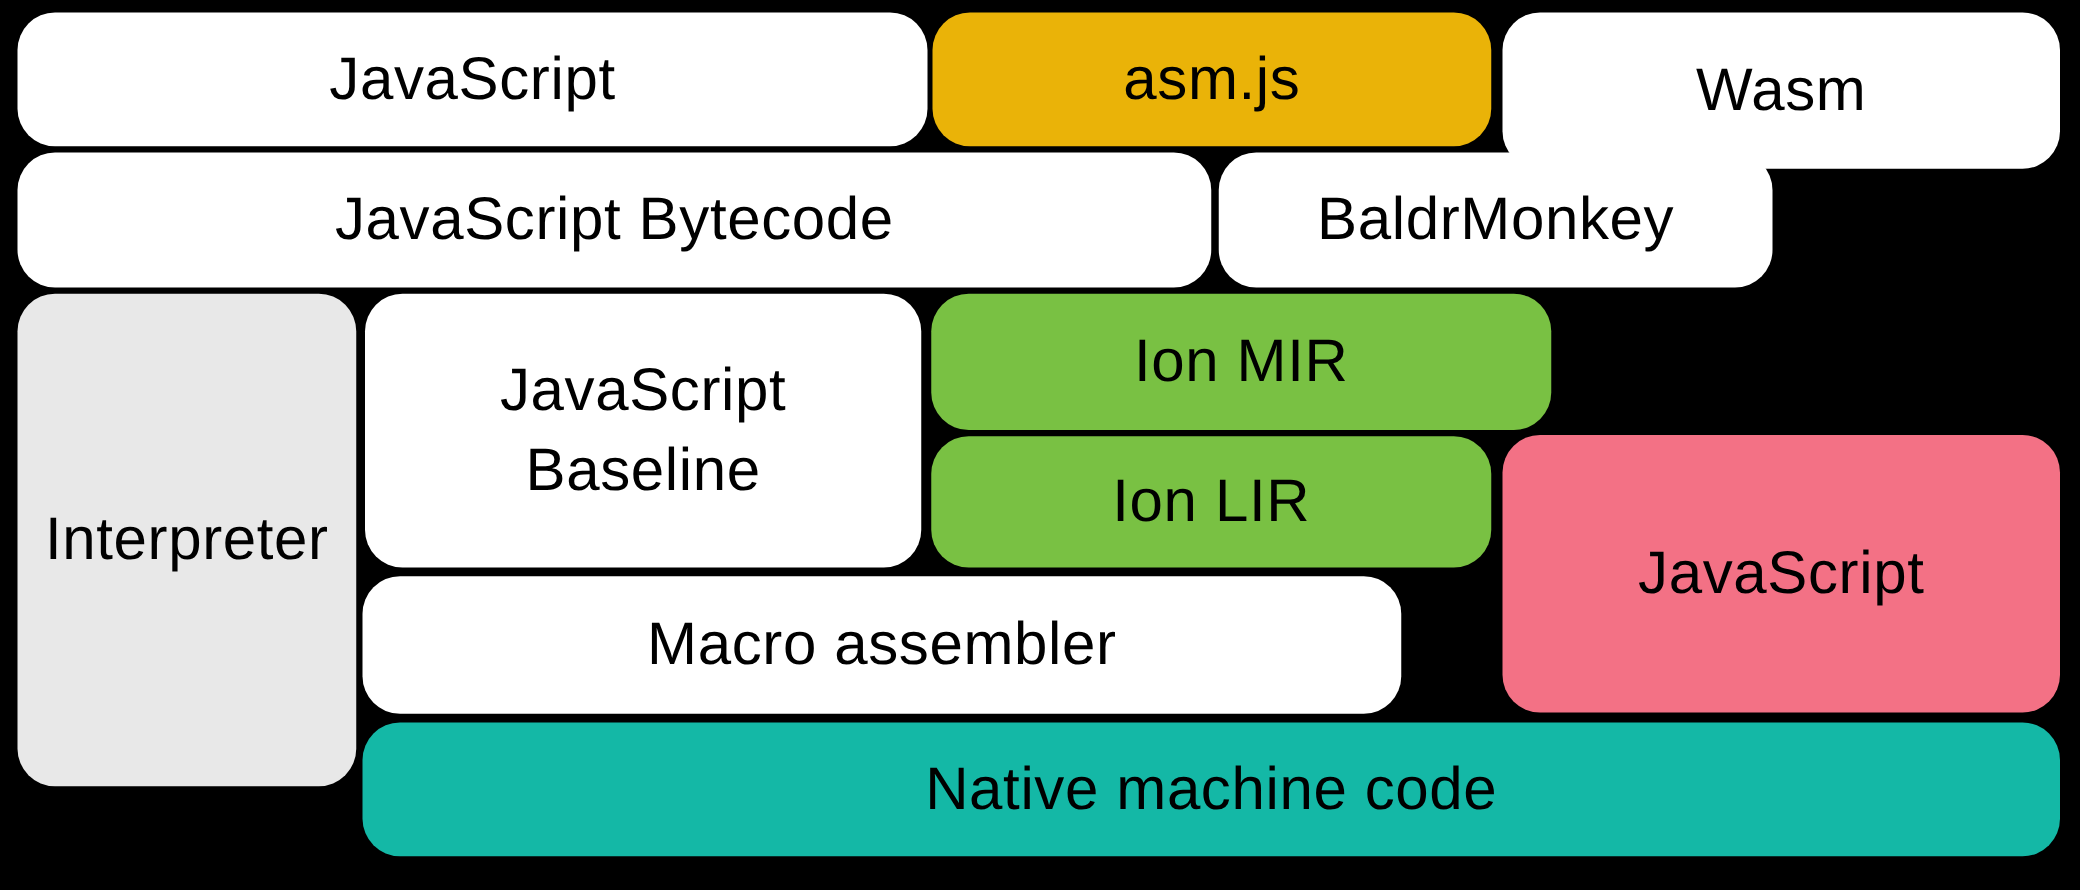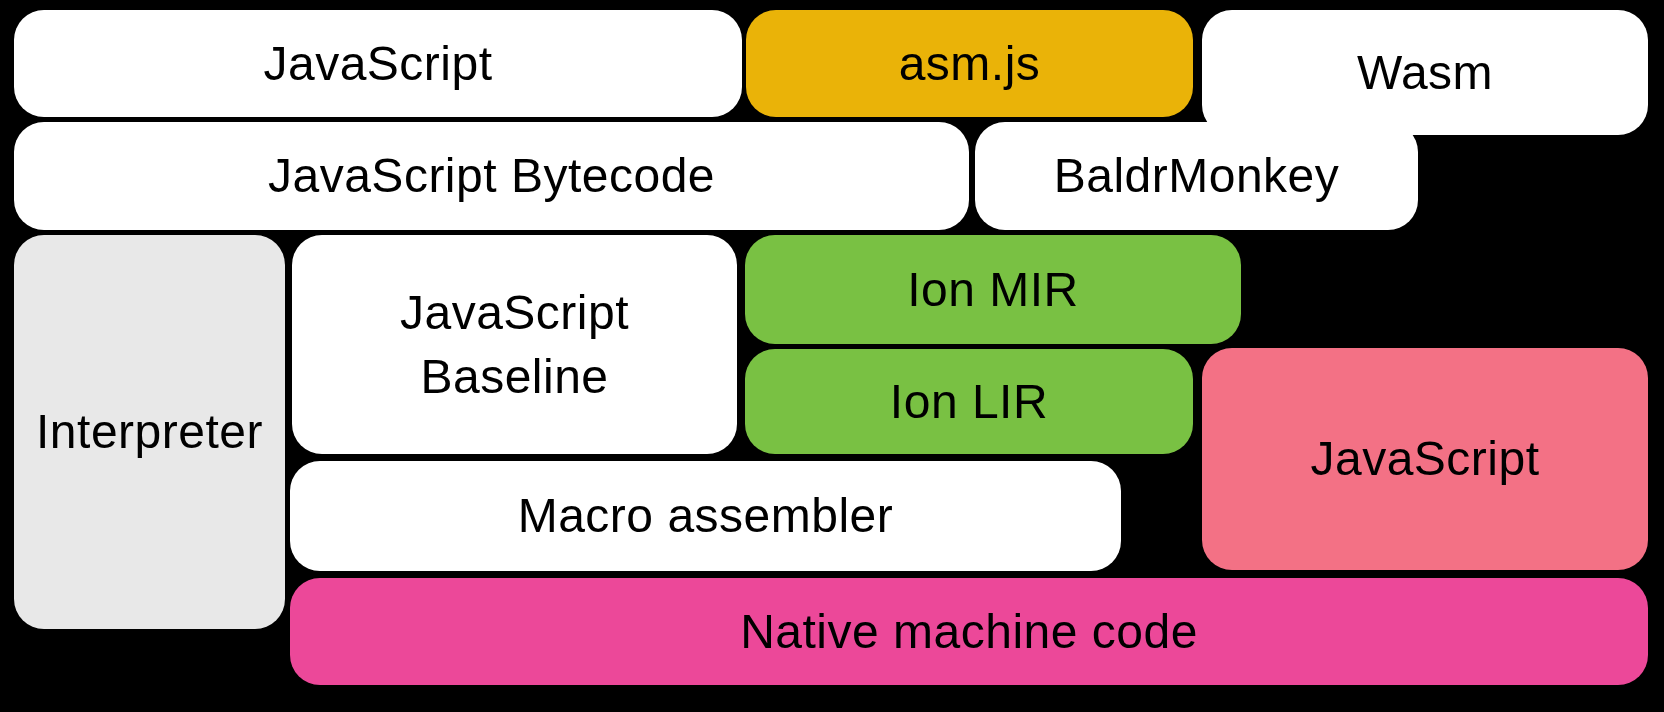--- a/index.html
+++ b/index.html
@@ -74,17 +74,17 @@
   </div>
 
   <div class="box" style="left: 1202px; top: 348px; width: 446px; height: 222px; background-color: rgb(243, 113, 133);">
     <span class="label">JavaScript</span>
   </div>
 
   <div class="box" style="left: 290px; top: 461px; width: 831px; height: 110px; background-color: rgb(255, 255, 255);">
     <span class="label">Macro assembler</span>
   </div>
 
-  <div class="box" style="left: 290px; top: 578px; width: 1358px; height: 107px; background-color: #ec4899;">
+  <div class="box" style="left: 290px; top: 578px; width: 1358px; height: 107px; background-color: #14b8a6;">
     <span class="label">Native machine code</span>
   </div>
 
 </div>
 
 </body></html>

